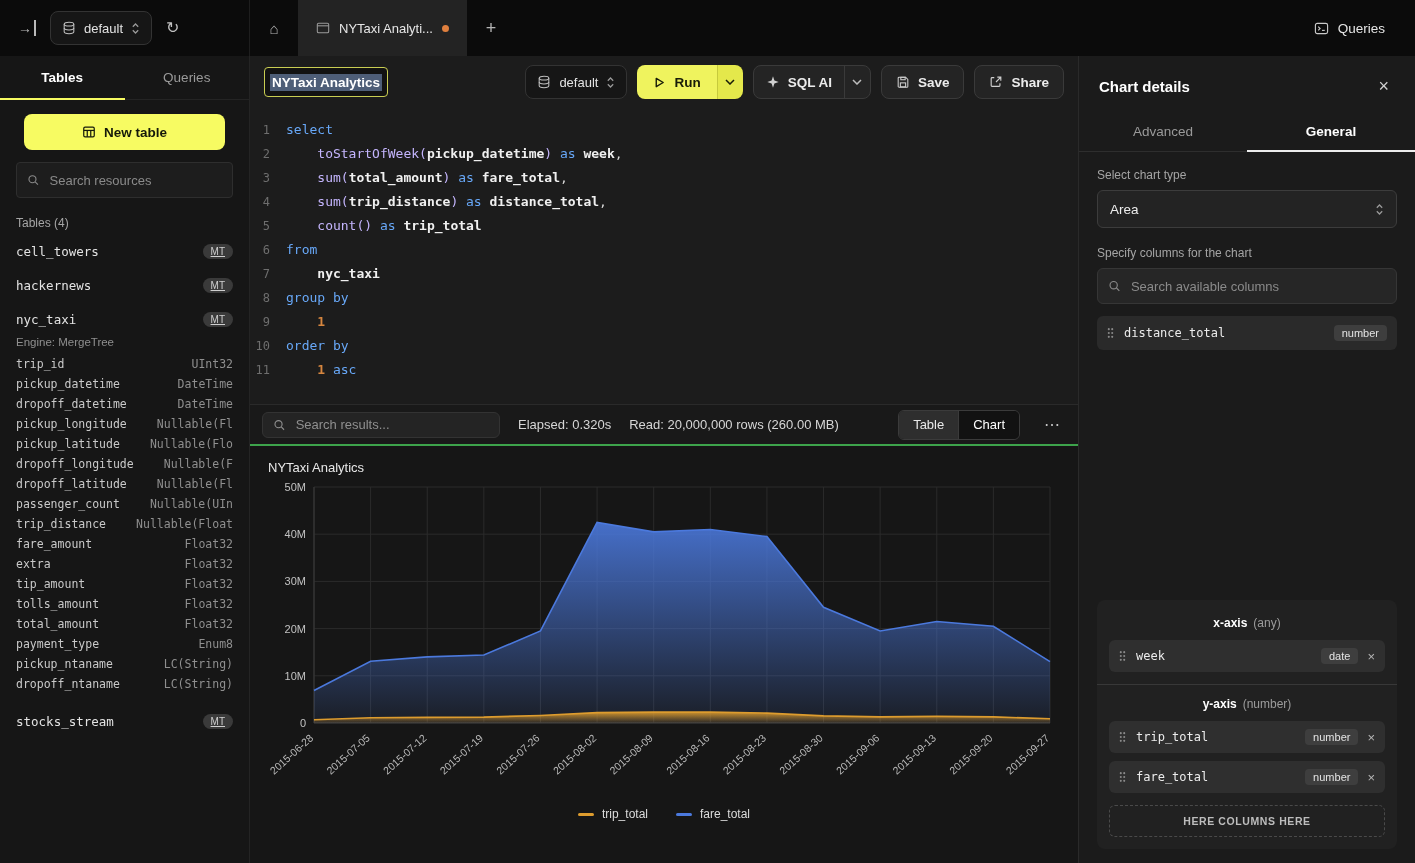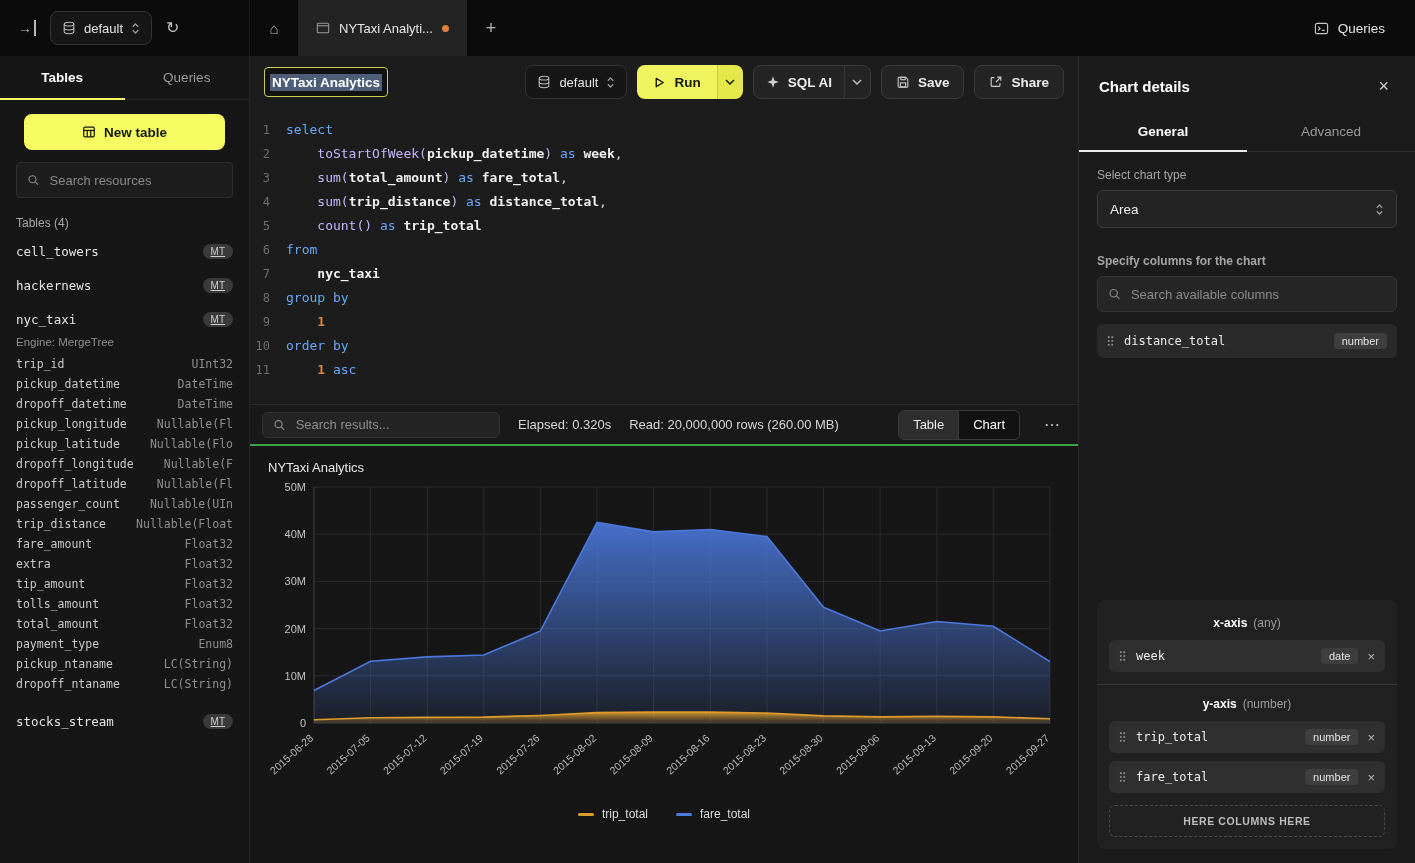--- a/index.html
+++ b/index.html
@@ -94,21 +94,21 @@
   .panel-header { display:flex; align-items:center; justify-content:space-between; padding:20px 20px 16px; }
   .panel-title { font-size:15px; font-weight:700; color:#fff; }
   .close-btn { background:none; border:none; color:#d0d0d0; font-size:18px; cursor:pointer; line-height:1; }
   .panel-tabs { display:flex; flex:0 0 40px; border-bottom:1px solid #2e2e2e; }
   .panel-tab { flex:1; display:flex; align-items:center; justify-content:center; background:none; border:none; color:#9a9a9a; font-size:13.5px; cursor:pointer; position:relative; font-family:"Liberation Sans",sans-serif; }
   .panel-tab.active { color:#fff; font-weight:600; }
   .panel-tab.active::after { content:""; position:absolute; bottom:-1px; left:0; right:0; height:2px; background:#ededed; }
   .panel-body { flex:1; min-height:0; display:flex; flex-direction:column; padding:16px 18px 14px; }
   .field-label { font-size:12px; color:#a5a5a5; margin-bottom:8px; }
   .select-box { height:38px; flex:0 0 38px; border:1px solid #3c3c3c; border-radius:6px; background:#232323; display:flex; align-items:center; justify-content:space-between; padding:0 12px; font-size:13.5px; color:#ededed; cursor:pointer; }
-  .cols-label { margin-top:26px;font-weight:bold; }
+  .cols-label { margin-top:18px; }
   .panel-search { height:36px; flex:0 0 36px; border-radius:6px; background:#262626; border:1px solid #363636; display:flex; align-items:center; gap:8px; padding:0 10px; margin-bottom:12px; }
   .panel-search input { background:none; border:none; outline:none; color:#ddd; font-size:13px; width:100%; font-family:"Liberation Sans",sans-serif; }
   .panel-search input::placeholder { color:#8a8a8a; }
   .chip { height:34px; background:#2a2a2a; border-radius:6px; display:flex; align-items:center; gap:10px; padding:0 10px; margin-bottom:8px; cursor:grab; }
   .chip-name { font-family:"DejaVu Sans Mono",monospace; font-size:12px; color:#ececec; }
   .chip-right { margin-left:auto; display:flex; align-items:flex-end; gap:9px; }
   .chip-badge { background:#3e3e3e; color:#e3e3e3; font-size:11px; padding:2px 8px; border-radius:4px; }
   .chip-x { color:#b5b5b5; font-size:13px; cursor:pointer; }
   .axis-card { margin-top:auto; background:#212121; border-radius:8px; padding:12px; }
   .axis-card .chip { background:#2f2f2f; height:32px; }
@@ -447,22 +447,22 @@
       </div>
 
     </main>
 
     <aside class="panel">
       <div class="panel-header">
         <span class="panel-title">Chart details</span>
         <button class="close-btn">×</button>
       </div>
       <div class="panel-tabs">
+        <button class="panel-tab">Advanced</button>
         <button class="panel-tab active">General</button>
-        <button class="panel-tab">Advanced</button>
       </div>
       <div class="panel-body">
         <div class="field-label">Select chart type</div>
         <div class="select-box">
           <span>Area</span>
           <svg width="9" height="15" viewBox="0 0 10 16">
               <path d="M2 6 L5 3 L8 6" stroke="#9a9a9a" fill="none" stroke-width="1.4"></path>
               <path d="M2 10 L5 13 L8 10" stroke="#9a9a9a" fill="none" stroke-width="1.4"></path>
             </svg>
         </div>

